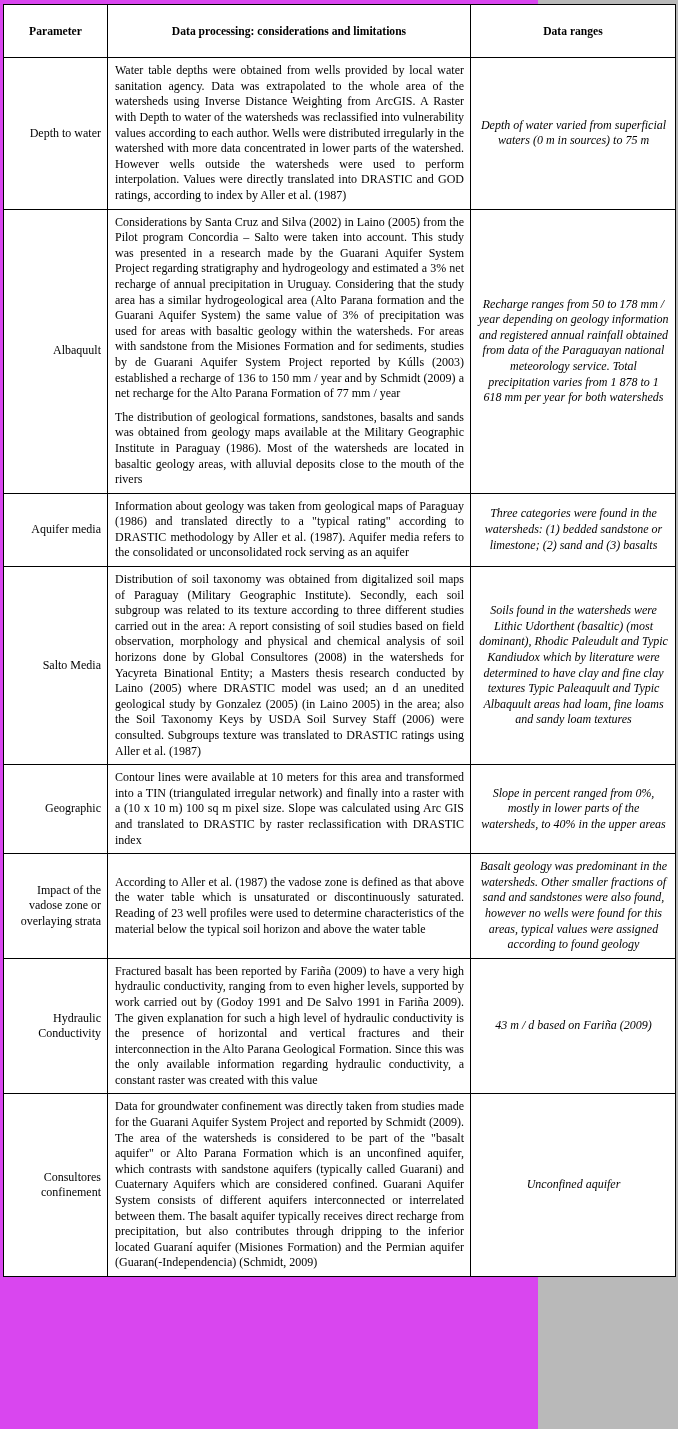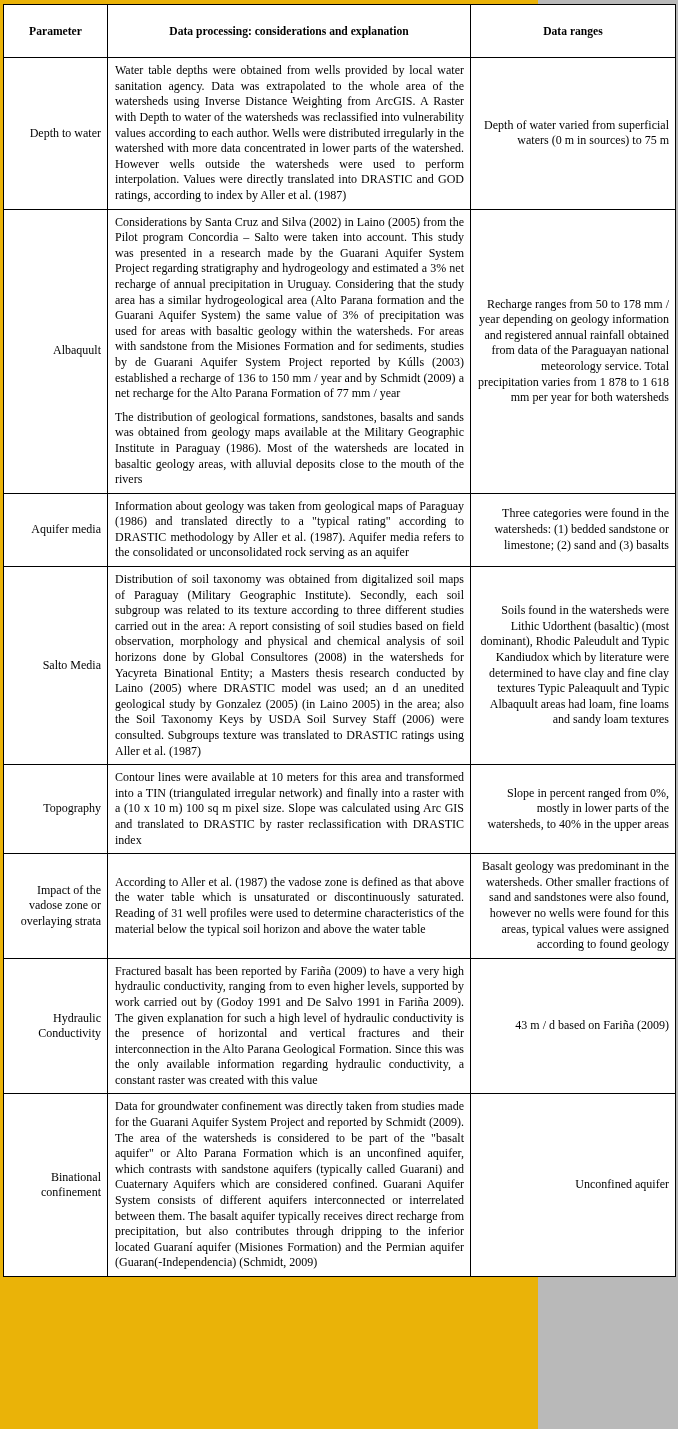--- a/index.html
+++ b/index.html
@@ -6,21 +6,21 @@
     margin: 0;
     padding: 0;
     background: #b9b9b9;
   }
   body {
     font-family: "Liberation Serif", serif;
   }
   .page {
     width: 538px;
     min-height: 1429px;
-    background: #eab308;
+    background: #d946ef;
     position: relative;
     box-sizing: border-box;
     padding: 4px 3px 3px 3px;
   }
   table.tbl {
     border-collapse: collapse;
     width: 672px;
     table-layout: fixed;
     background: #fff;
   }
@@ -49,22 +49,23 @@
     font-size: 11.4px;
     vertical-align: middle;
   }
   td.body {
     text-align: justify;
     text-justify: inter-word;
     vertical-align: middle;
     hyphens: none;
   }
   td.range {
-    text-align: right;
+    text-align: center;
     vertical-align: middle;
+    font-style: italic;
   }
   td.body p, td.range p, td.param p {
     margin: 0;
   }
   td.body p + p {
     margin-top: 8px;
   }
 </style>
 </head>
 <body>
@@ -75,21 +76,21 @@
       <col class="c1">
       <col class="c2">
       <col class="c3">
     </colgroup>
     <thead>
       <tr>
         <th>
             <p>Parameter</p>
           </th>
         <th>
-            <p>Data processing: considerations and explanation</p>
+            <p>Data processing: considerations and limitations</p>
           </th>
         <th>
             <p>Data ranges</p>
           </th>
       </tr>
     </thead>
     <tbody>
       <tr>
         <td class="param">
             <p>Depth to water</p>
@@ -130,54 +131,54 @@
           </td>
         <td class="body">
             <p>Distribution of soil taxonomy was obtained from digitalized soil maps of Paraguay (Military Geographic Institute). Secondly, each soil subgroup was related to its texture according to three different studies carried out in the area: A report consisting of soil studies based on field observation, morphology and physical and chemical analysis of soil horizons done by Global Consultores (2008) in the watersheds for Yacyreta Binational Entity; a Masters thesis research conducted by Laino (2005) where DRASTIC model was used; an d an unedited geological study by Gonzalez (2005) (in Laino 2005) in the area; also the Soil Taxonomy Keys by USDA Soil Survey Staff (2006) were consulted. Subgroups texture was translated to DRASTIC ratings using Aller et al. (1987)</p>
           </td>
         <td class="range">
             <p>Soils found in the watersheds were Lithic Udorthent (basaltic) (most dominant), Rhodic Paleudult and Typic Kandiudox which by literature were determined to have clay and fine clay textures Typic Paleaquult and Typic Albaquult areas had loam, fine loams and sandy loam textures</p>
           </td>
       </tr>
       <tr>
         <td class="param">
-            <p>Topography</p>
+            <p>Geographic</p>
           </td>
         <td class="body">
             <p>Contour lines were available at 10 meters for this area and transformed into a TIN (triangulated irregular network) and finally into a raster with a (10 x 10 m) 100 sq m pixel size. Slope was calculated using Arc GIS and translated to DRASTIC by raster reclassification with DRASTIC index</p>
           </td>
         <td class="range">
             <p>Slope in percent ranged from 0%, mostly in lower parts of the watersheds, to 40% in the upper areas</p>
           </td>
       </tr>
       <tr>
         <td class="param">
             <p>Impact of the vadose zone or overlaying strata</p>
           </td>
         <td class="body">
-            <p>According to Aller et al. (1987) the vadose zone is defined as that above the water table which is unsaturated or discontinuously saturated. Reading of 31 well profiles were used to determine characteristics of the material below the typical soil horizon and above the water table</p>
+            <p>According to Aller et al. (1987) the vadose zone is defined as that above the water table which is unsaturated or discontinuously saturated. Reading of 23 well profiles were used to determine characteristics of the material below the typical soil horizon and above the water table</p>
           </td>
         <td class="range">
             <p>Basalt geology was predominant in the watersheds. Other smaller fractions of sand and sandstones were also found, however no wells were found for this areas, typical values were assigned according to found geology</p>
           </td>
       </tr>
       <tr>
         <td class="param">
             <p>Hydraulic Conductivity</p>
           </td>
         <td class="body">
             <p>Fractured basalt has been reported by Fariña (2009) to have a very high hydraulic conductivity, ranging from to even higher levels, supported by work carried out by (Godoy 1991 and De Salvo 1991 in Fariña 2009). The given explanation for such a high level of hydraulic conductivity is the presence of horizontal and vertical fractures and their interconnection in the Alto Parana Geological Formation. Since this was the only available information regarding hydraulic conductivity, a constant raster was created with this value</p>
           </td>
         <td class="range">
             <p>43 m / d based on Fariña (2009)</p>
           </td>
       </tr>
       <tr>
         <td class="param">
-            <p>Binational confinement</p>
+            <p>Consultores confinement</p>
           </td>
         <td class="body">
             <p>Data for groundwater confinement was directly taken from studies made for the Guarani Aquifer System Project and reported by Schmidt (2009). The area of the watersheds is considered to be part of the "basalt aquifer" or Alto Parana Formation which is an unconfined aquifer, which contrasts with sandstone aquifers (typically called Guarani) and Cuaternary Aquifers which are considered confined. Guarani Aquifer System consists of different aquifers interconnected or interrelated between them. The basalt aquifer typically receives direct recharge from precipitation, but also contributes through dripping to the inferior located Guaraní aquifer (Misiones Formation) and the Permian aquifer (Guaran(-Independencia) (Schmidt, 2009)</p>
           </td>
         <td class="range">
             <p>Unconfined aquifer</p>
           </td>
       </tr>
     </tbody>
   </table>

